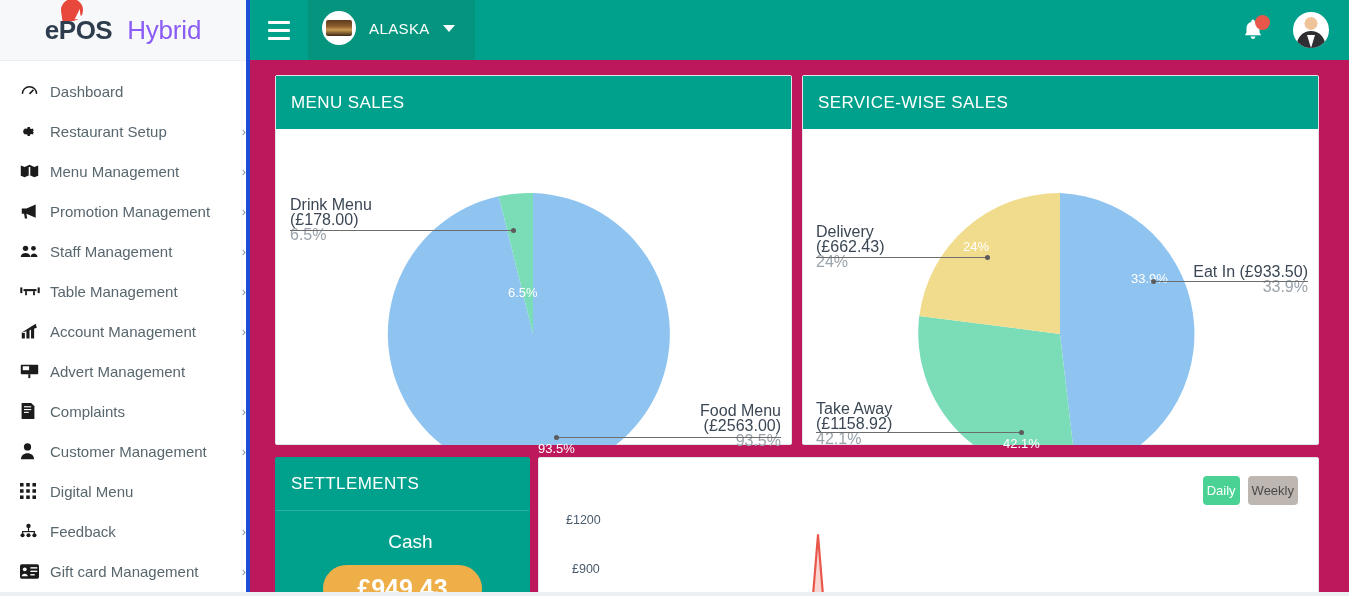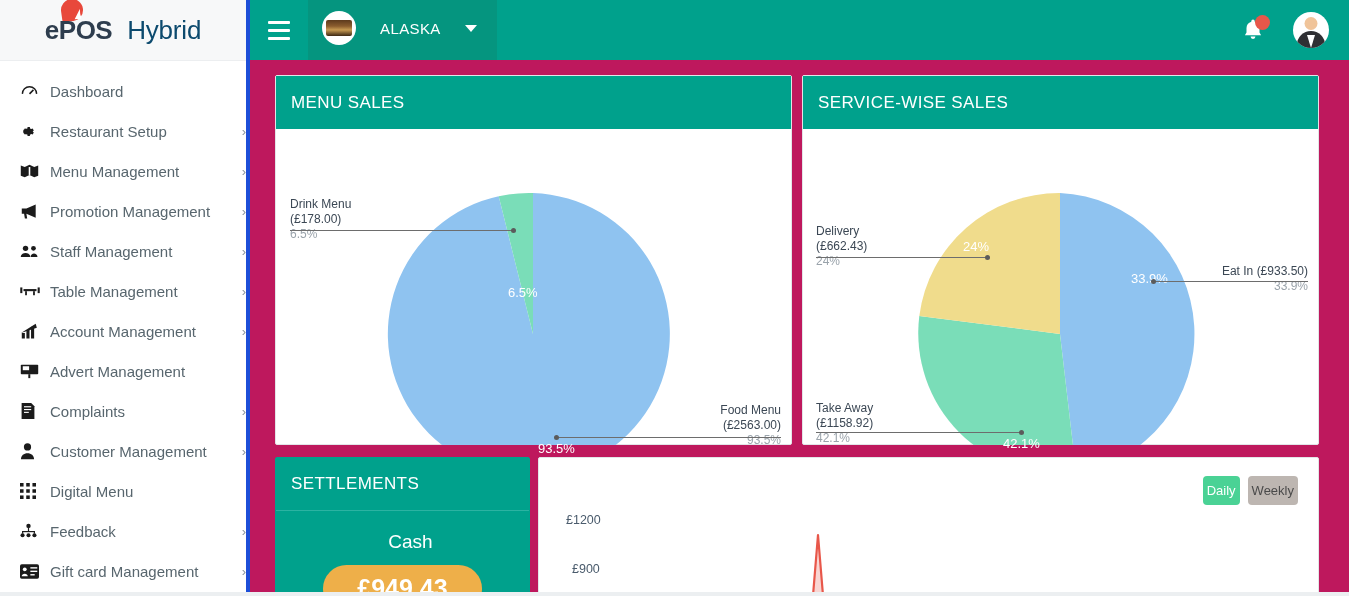--- a/index.html
+++ b/index.html
@@ -37,21 +37,21 @@
     position: absolute; right: 3px; bottom: 1px;
     width: 7px; height: 10px;
     background: #fff;
     clip-path: polygon(0 100%, 100% 0, 100% 100%);
   }
   .logo-epos {
     font-size: 26px; font-weight: bold; color: #2e3d4e;
     letter-spacing: -0.5px; position: relative; z-index: 2;
   }
   .logo-hybrid {
-    font-size: 26px; font-weight: normal; color: #0c4a6e;
+    font-size: 26px; font-weight: normal; color: #8b5cf6;
     margin-left: 15px; letter-spacing: -0.2px;
   }
 
   .nav-list { padding-top: 10px; }
   .nav-item {
     display: flex; align-items: center;
     height: 40px;
     padding: 0 0 0 20px;
     cursor: pointer;
     color: #58666e;
@@ -89,21 +89,21 @@
   }
   #hamburger i {
     display: block; width: 22px; height: 3px;
     background: #fff; border-radius: 1px;
   }
   #store-switch {
     height: 60px;
     background: #05957f;
     display: flex; align-items: center;
     padding: 0 20px 4px 14px;
-    gap: 24px; cursor: pointer;
+    gap: 13px; cursor: pointer;
     min-width: 145px;
   }
   .store-avatar {
     width: 34px; height: 34px; border-radius: 50%;
     background: #ffffff;
     display: flex; align-items: center; justify-content: center;
     overflow: hidden;
   }
   .store-avatar .thumb {
     width: 26px; height: 16px; border-radius: 2px;
@@ -203,21 +203,21 @@
     border-radius: 26px;
   }
   .pie-label {
     position: absolute;
     color: #fff;
     font-size: 13px;
     white-space: nowrap;
   }
   .anno {
     position: absolute;
-    font-size: 12px;
+    font-size: 16px;
     color: #3b4754;
     line-height: 15px;
     white-space: nowrap;
   }
   .anno .pct { color: #9aa3ab; }
   .leader {
     position: absolute;
     height: 1px;
     background: #6d6d6d;
   }

